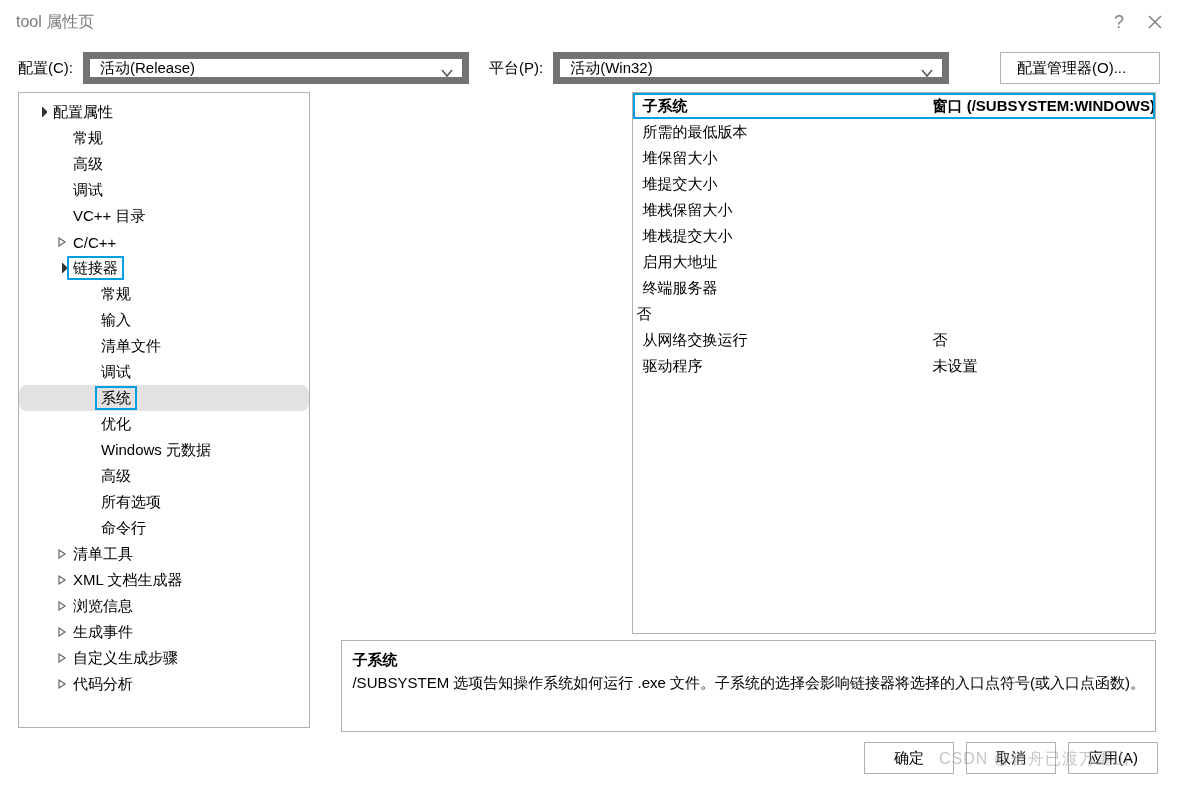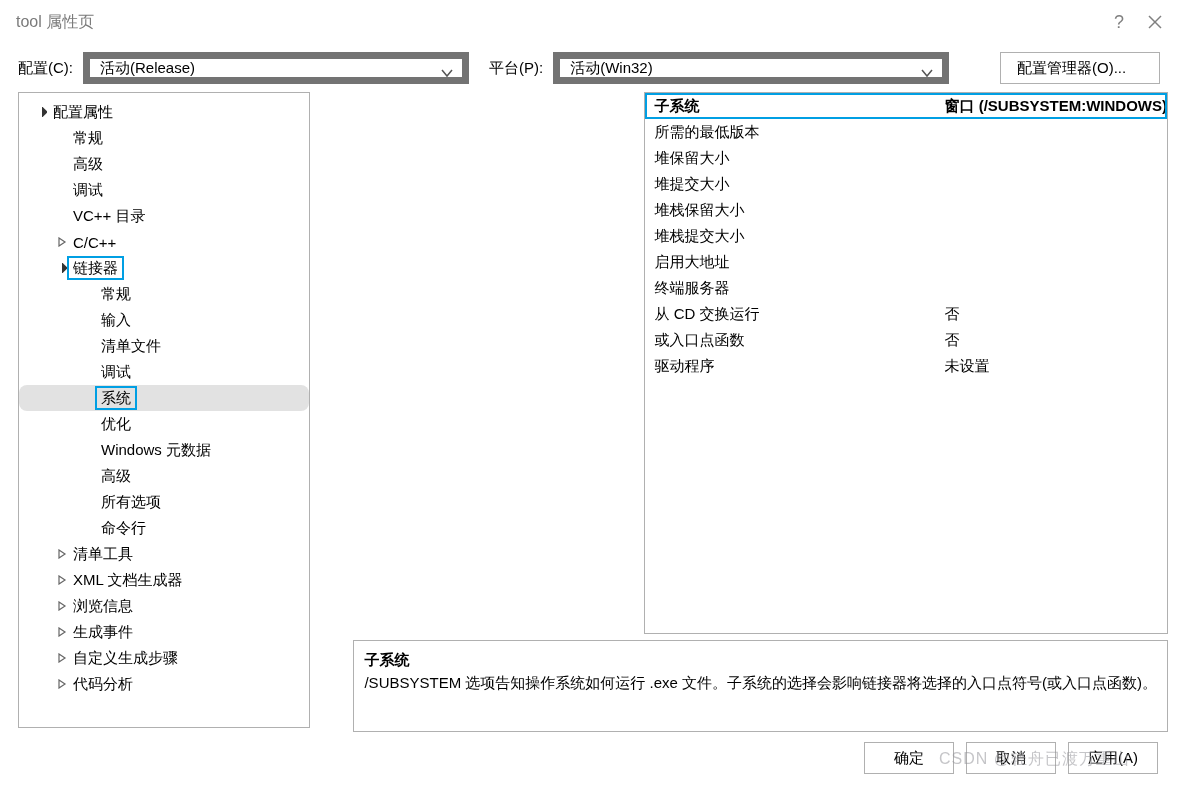--- a/index.html
+++ b/index.html
@@ -13,21 +13,21 @@
   
   .toolbar { height:48px; display:flex; align-items:center; padding:0 18px; gap:10px; }
   .lbl { font-size:15px; }
   .combo { position:relative; height:32px; border:7px solid #737373; background:#fff; display:flex; align-items:center; padding:0 30px 0 10px; font-size:15px; }
   .combo .chev { position:absolute; right:8px; top:7px; }
   .combo.config { width:386px; }
   .combo.platform { width:396px; }
   .btn { height:32px; border:1px solid #b0b0b0; background:#fff; display:flex; align-items:center; padding:0 16px; font-size:15px; }
   .btn.cfgmgr { width:160px; margin-left:auto; }
   
-  .body-area { display:flex; padding:0 10px 0 18px; gap:4px; height:640px; }
+  .body-area { display:flex; padding:0 22px 0 18px; gap:4px; height:640px; }
   
   .tree { width:292px; height:636px; border:1px solid #b0b0b0; overflow:auto; padding:6px 0; }
   .tree-item { height:26px; display:flex; align-items:center; padding:0 0 0 10px; font-size:15px; cursor:default; white-space:nowrap; }
   .tree-item.d0 { padding-left:16px; }
   .tree-item.d1 { padding-left:36px; }
   .tree-item.d2 { padding-left:64px; }
   .tree-item.selected { background:#e2e2e2;border-radius:8px; }
   .tree-item .exp { width:14px; display:inline-flex; align-items:center; justify-content:center; margin-right:4px; }
   .tree-item .noexp { width:18px; display:inline-block; }
   .hl-box { border:2px solid #009fe3; padding:0 4px; margin-left:-6px; height:24px; display:inline-flex; align-items:center; }
@@ -251,25 +251,24 @@
         </div>
         <div class="prop-row">
           <div class="pname">启用大地址</div>
           <div class="pval"></div>
         </div>
         <div class="prop-row">
           <div class="pname">终端服务器</div>
           <div class="pval"></div>
         </div>
         <div class="prop-row">
-          <div class="pname">从 CD 交换运行</div>
           <div class="pval">否</div>
         </div>
         <div class="prop-row">
-          <div class="pname">或入口点函数</div>
+          <div class="pname">从网络交换运行</div>
           <div class="pval">否</div>
         </div>
         <div class="prop-row">
           <div class="pname">驱动程序</div>
           <div class="pval">未设置</div>
         </div>
       </div>
     <div class="desc-box">
       <div class="desc-title">子系统</div>
       <div>/SUBSYSTEM 选项告知操作系统如何运行 .exe 文件。子系统的选择会影响链接器将选择的入口点符号(或入口点函数)。</div>

